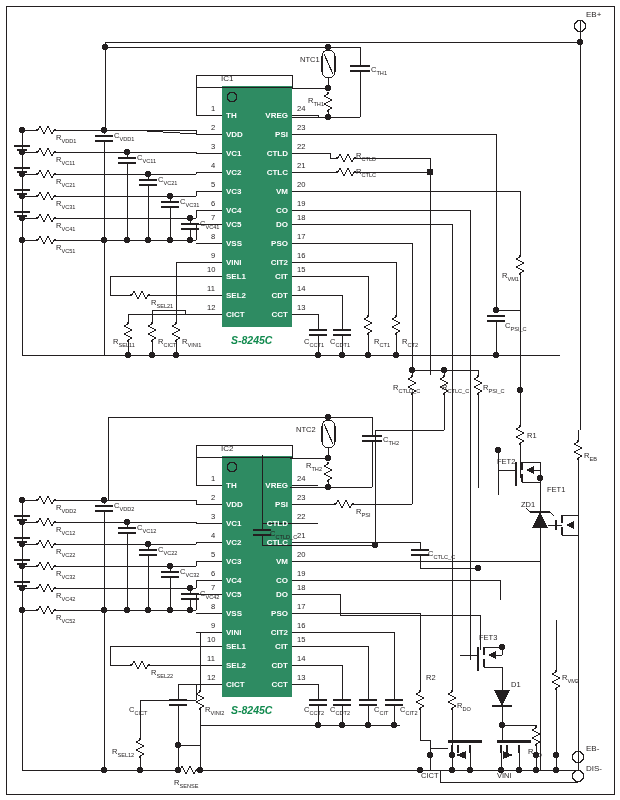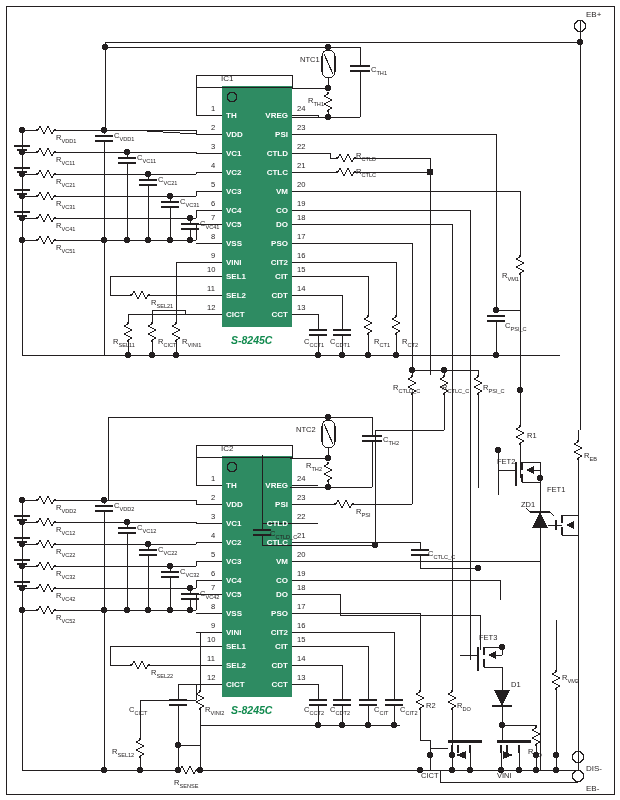--- a/index.html
+++ b/index.html
@@ -638,21 +638,21 @@
   <circle cx="578" cy="757" r="5.5" stroke-width="1.2"></circle>
   <circle cx="578" cy="776" r="5.5" stroke-width="1.2"></circle>
   <line x1="440" y1="782" x2="572" y2="782"></line>
   <line x1="440" y1="770" x2="440" y2="782"></line>
   <line x1="572" y1="782" x2="578" y2="782"></line>
 
   </g>
 </svg>
 
 <div class="term" style="left:586px;top:10px;">EB+</div>
-<div class="term" style="left:586px;top:744px;margin-top:40px;">EB-</div>
+<div class="term" style="left:586px;top:744px;">EB-</div>
 <div class="term" style="left:586px;top:764px;">DIS-</div>
 
 <div class="icname" style="left:221px;top:74px;">IC1</div>
 <div class="partname" style="left:231px;top:334px;">S-8245C</div>
 
 <div class="icpinL" style="left:226px;top:112px;">TH</div>
 <div class="icpinL" style="left:226px;top:131px;">VDD</div>
 <div class="icpinL" style="left:226px;top:150px;">VC1</div>
 <div class="icpinL" style="left:226px;top:169px;">VC2</div>
 <div class="icpinL" style="left:226px;top:188px;">VC3</div>
@@ -803,21 +803,21 @@
 <div class="lbl" style="left:112px;top:748px;"><span>R</span><sub>SEL12</sub></div>
 <div class="lbl" style="left:205px;top:706px;"><span>R</span><sub>VINI2</sub></div>
 <div class="lbl" style="left:174px;top:779px;"><span>R</span><sub>SENSE</sub></div>
 <div class="lbl" style="left:356px;top:508px;"><span>R</span><sub>PSI</sub></div>
 <div class="lbl" style="left:400px;top:706px;"><span>C</span><sub>CIT2</sub></div>
 <div class="lbl" style="left:562px;top:674px;"><span>R</span><sub>VM2</sub></div>
 <div class="lbl" style="left:457px;top:702px;"><span>R</span><sub>DO</sub></div>
 <div class="lbl" style="left:528px;top:748px;"><span>R</span><sub>CO</sub></div>
 <div class="lbl" style="left:584px;top:452px;"><span>R</span><sub>EB</sub></div>
 <div class="lbl" style="left:527px;top:432px;"><span>R1</span><sub></sub></div>
-<div class="lbl" style="left:426px;top:702px;"><span>R2</span><sub></sub></div>
+<div class="lbl" style="left:426px;top:674px;"><span>R2</span><sub></sub></div>
 
 <div class="lbl" style="left:383px;top:436px;"><span>C</span><sub>TH2</sub></div>
 <div class="lbl" style="left:114px;top:502px;"><span>C</span><sub>VDD2</sub></div>
 <div class="lbl" style="left:137px;top:524px;"><span>C</span><sub>VC12</sub></div>
 <div class="lbl" style="left:158px;top:546px;"><span>C</span><sub>VC22</sub></div>
 <div class="lbl" style="left:180px;top:568px;"><span>C</span><sub>VC32</sub></div>
 <div class="lbl" style="left:200px;top:590px;"><span>C</span><sub>VC42</sub></div>
 <div class="lbl" style="left:129px;top:706px;"><span>C</span><sub>CICT</sub></div>
 <div class="lbl" style="left:304px;top:706px;"><span>C</span><sub>CCT2</sub></div>
 <div class="lbl" style="left:330px;top:706px;"><span>C</span><sub>CDT2</sub></div>

